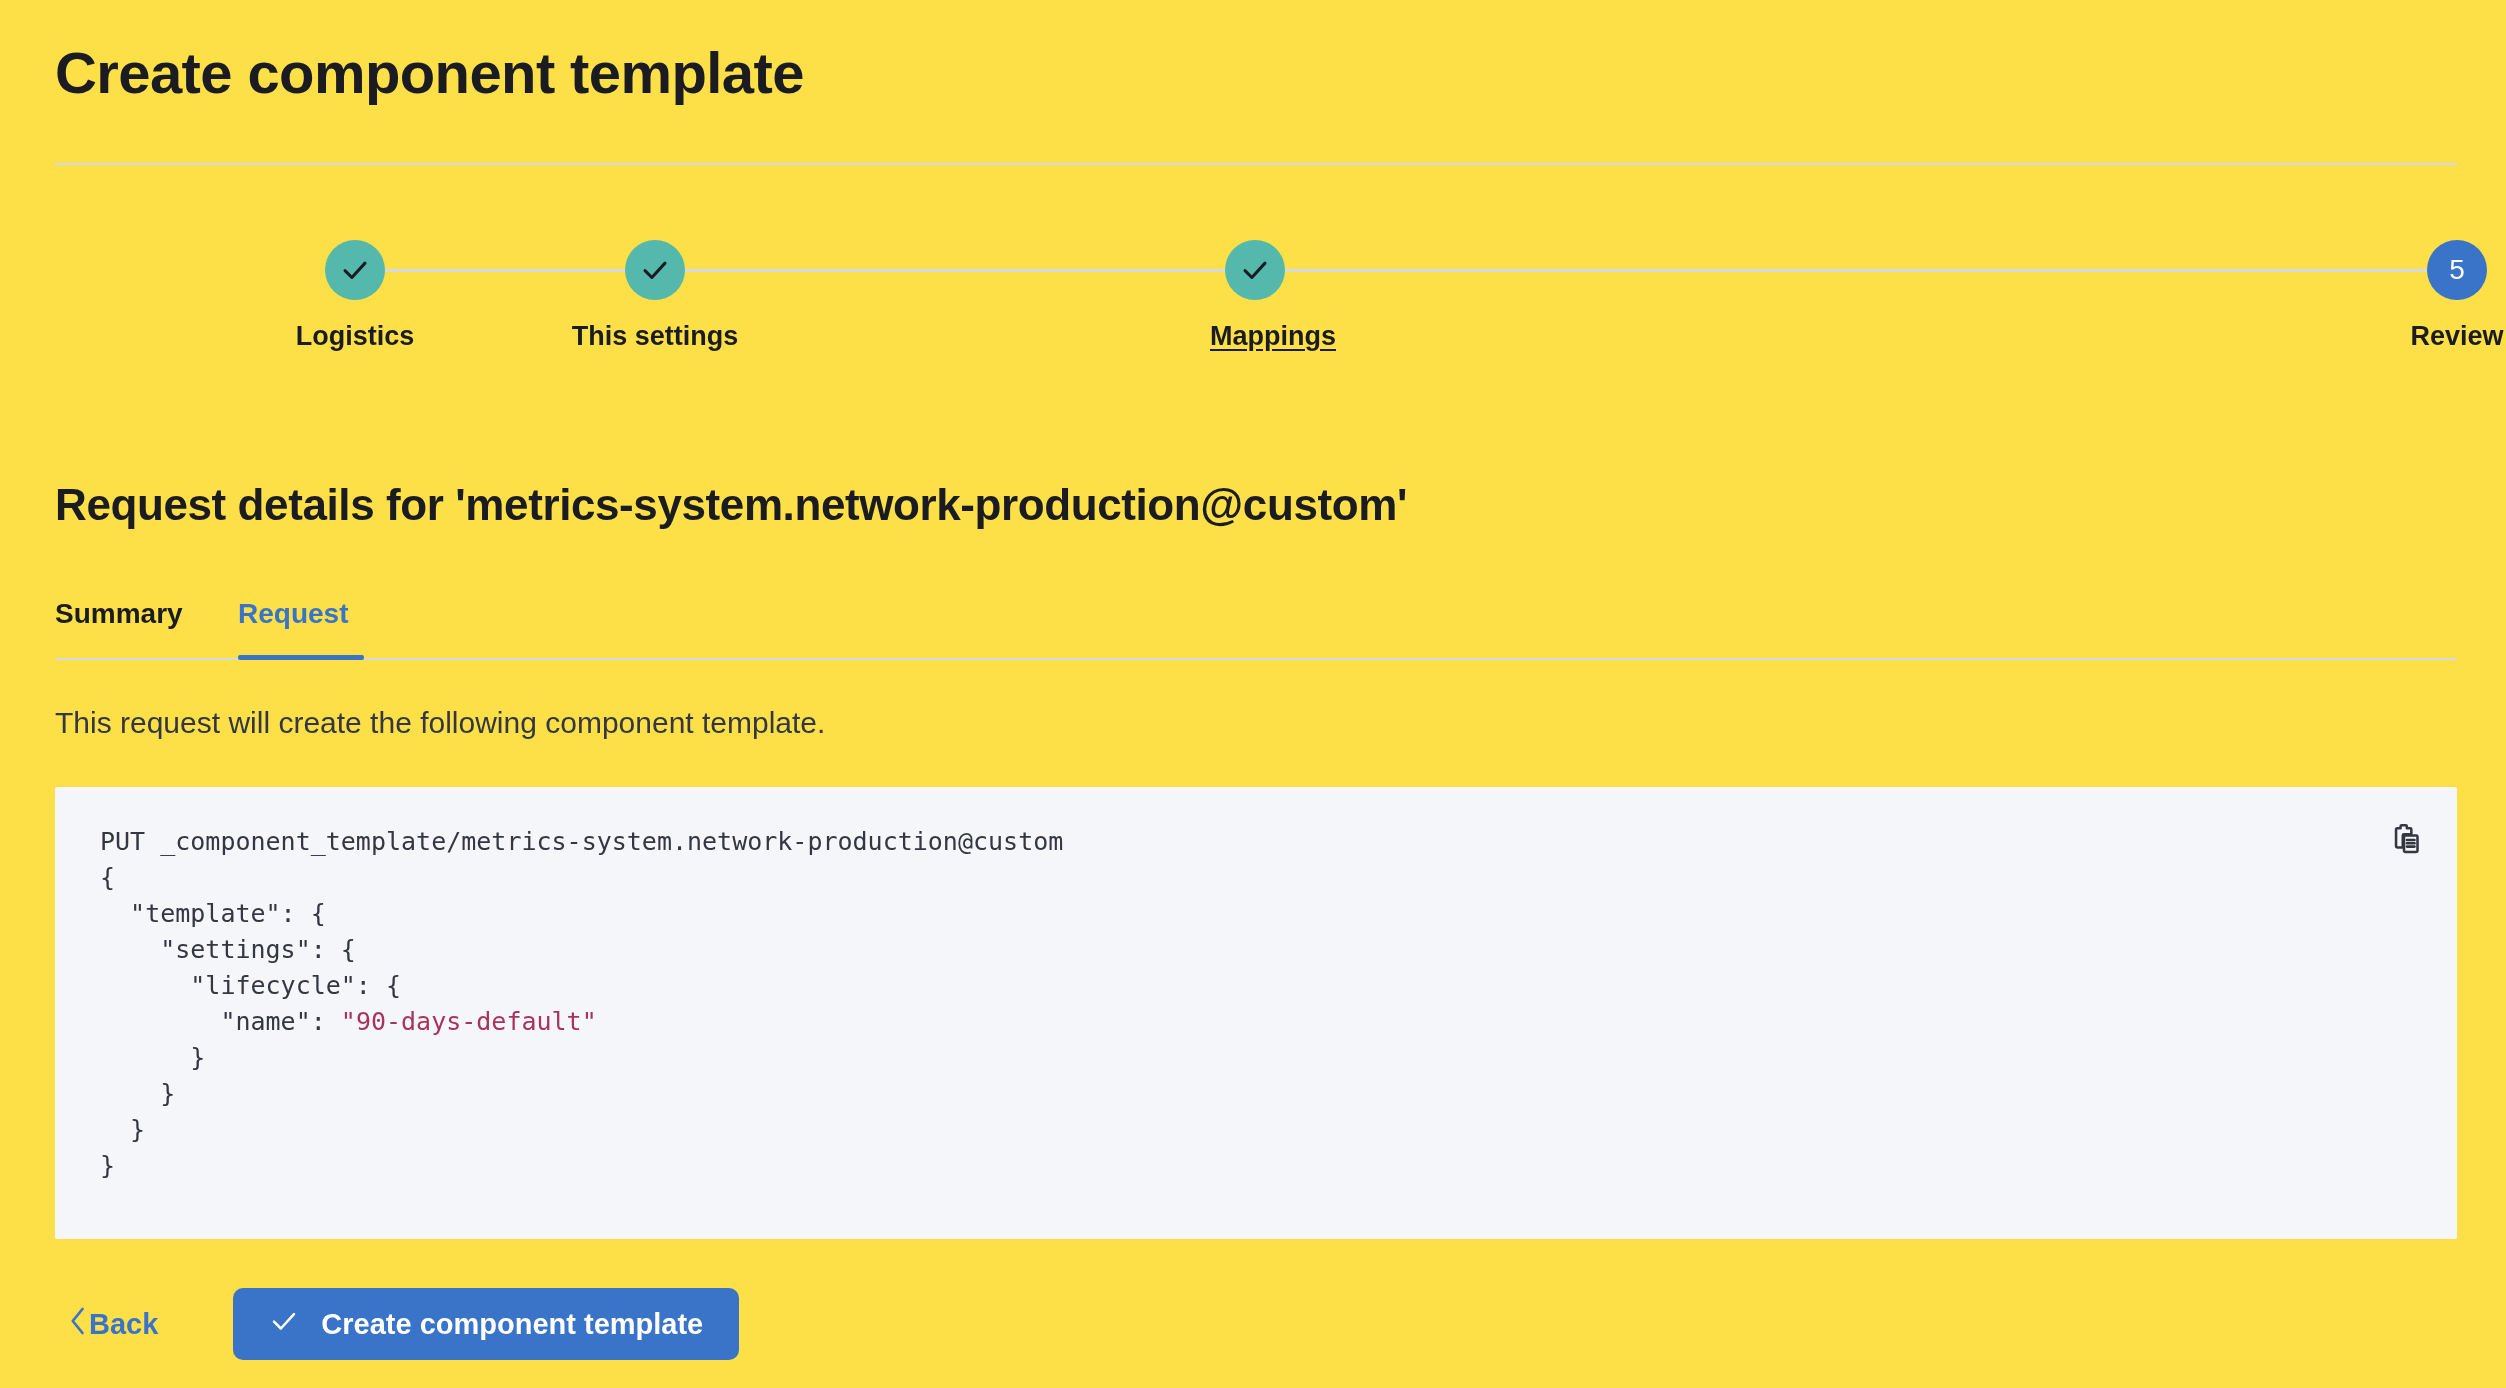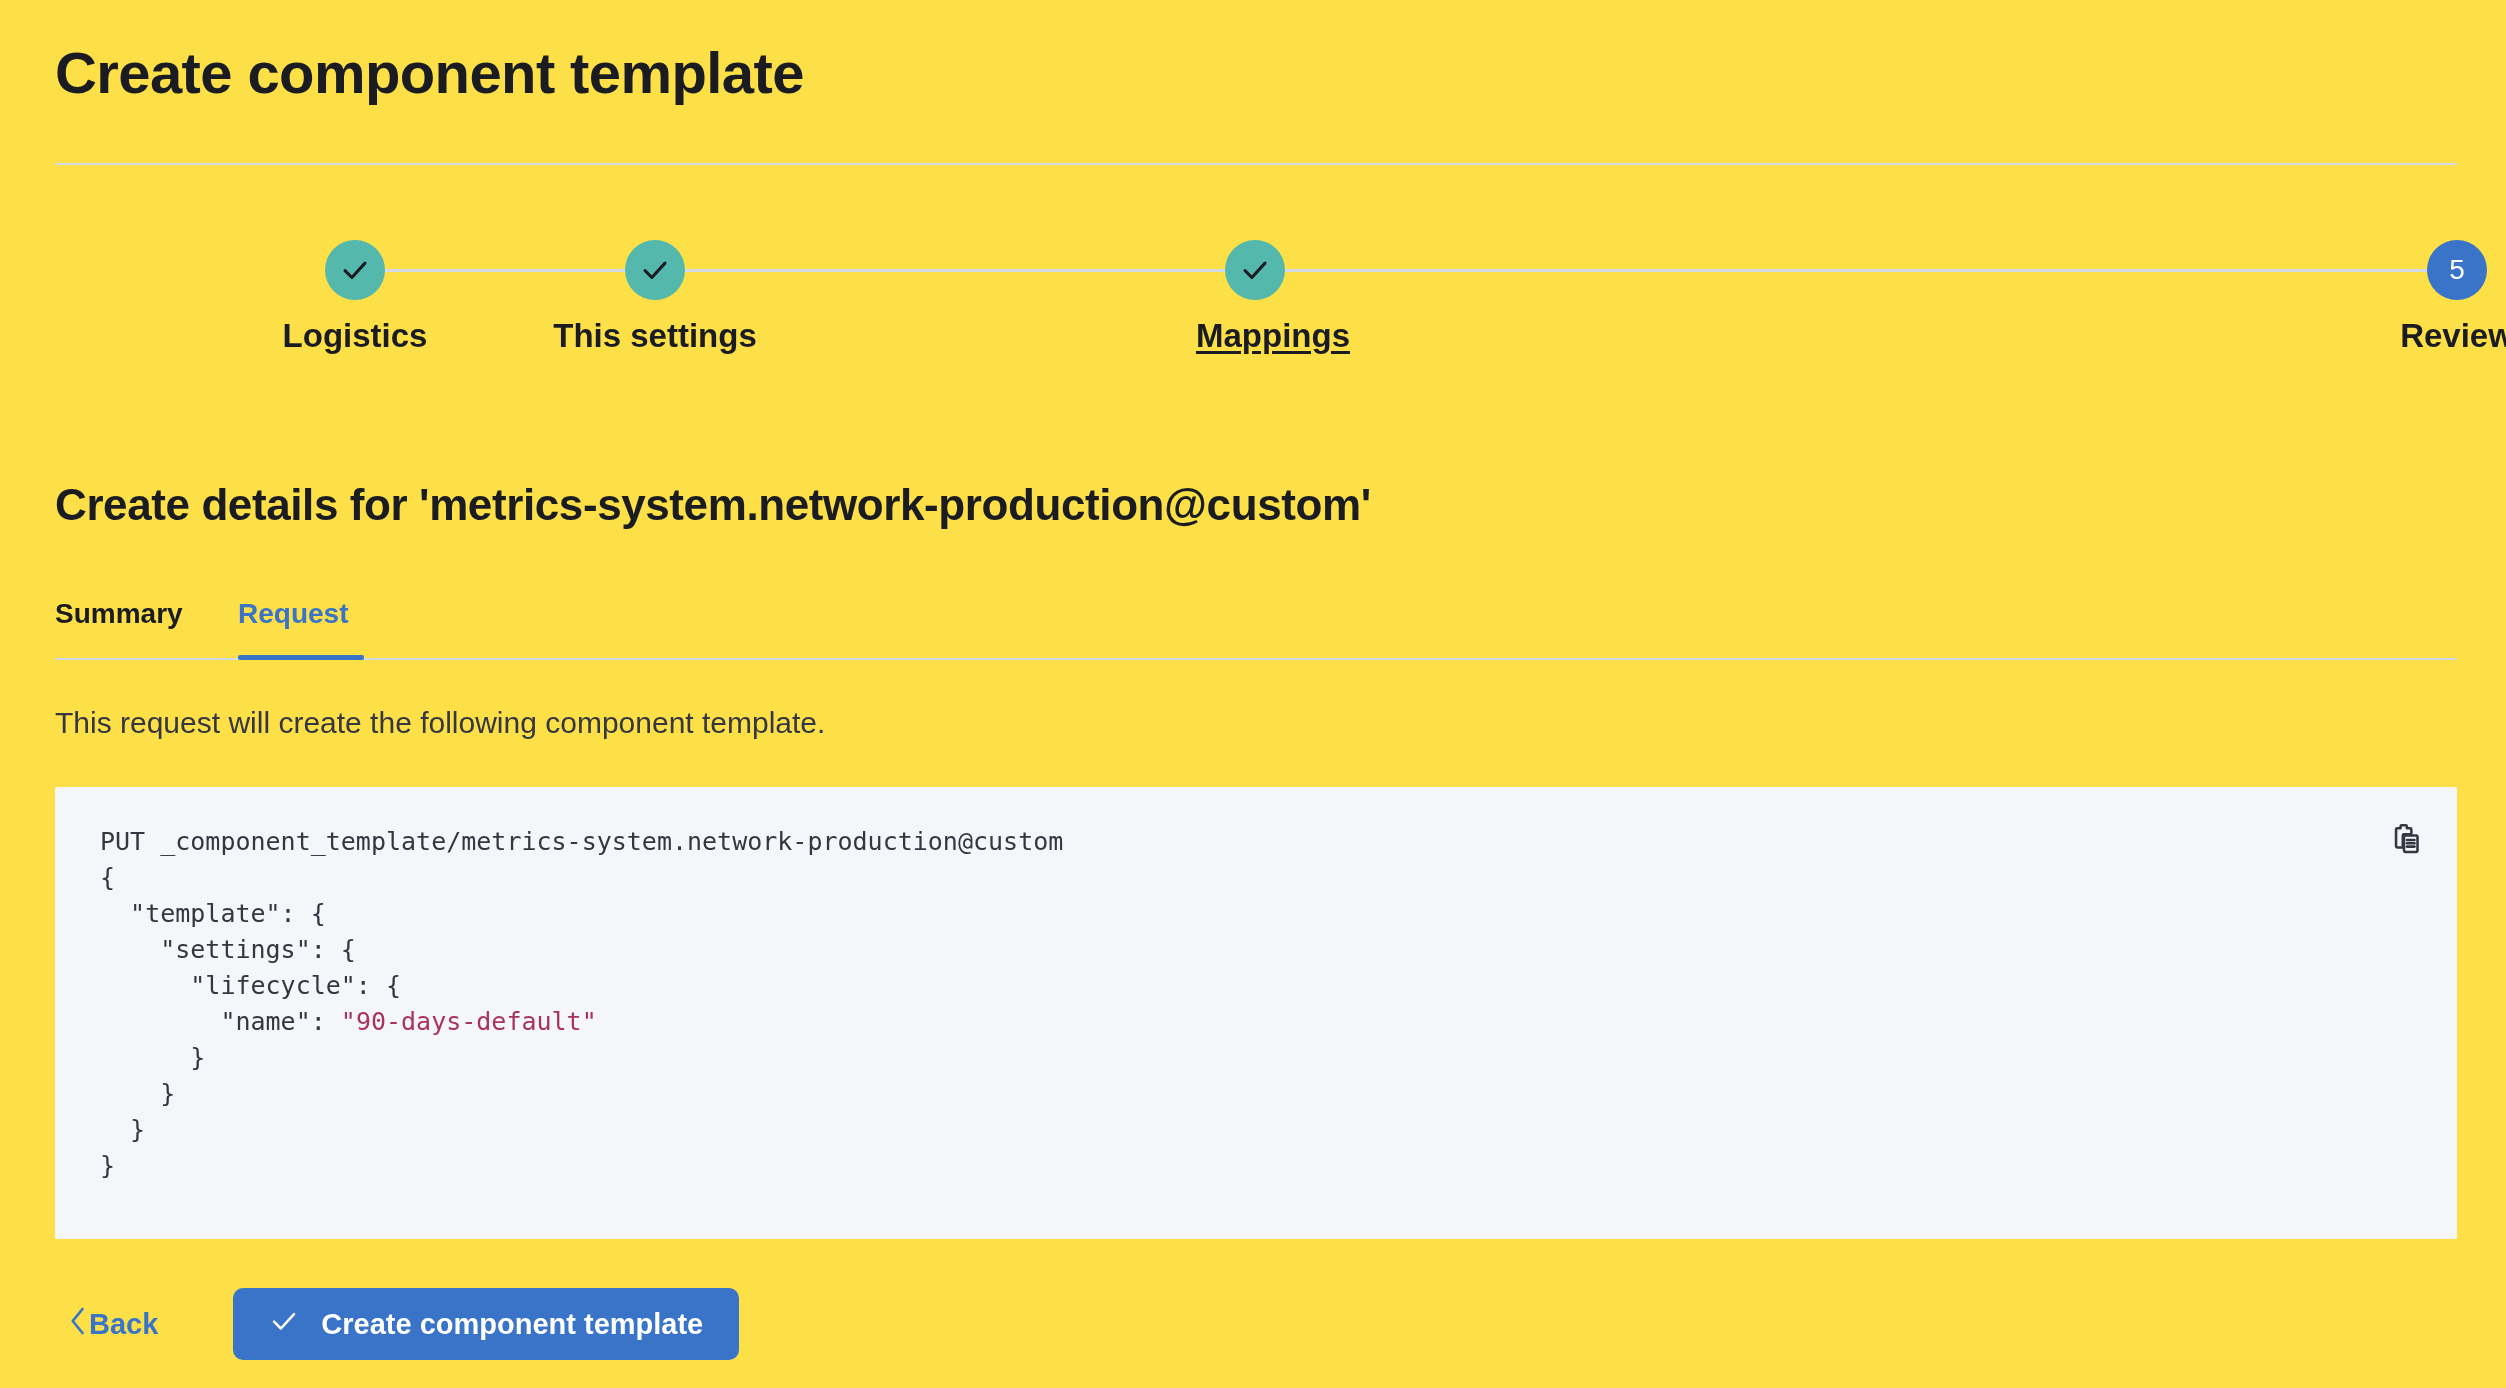--- a/index.html
+++ b/index.html
@@ -76,21 +76,21 @@
     color: #ffffff;
     font-size: 28px;
     font-weight: 400;
     line-height: 1;
   }
 
   .step-circle svg { display: block; }
 
   .step-label {
     margin-top: 20px;
-    font-size: 33px;
+    font-size: 27px;
     font-weight: 700;
     color: #1a1c21;
     line-height: 32px;
     display: inline-block;
   }
 
   .step-label.hovered { text-decoration: underline; text-underline-offset: 4px; margin-left: 36px; }
 
   .step-line {
     position: absolute;
@@ -295,21 +295,21 @@
 
 
     <div class="step" style="left:2402px;">
       <div class="step-circle current">
         <span class="num">5</span>
       </div>
       <div class="step-label">Review</div>
     </div>
   </div>
 
-  <h2 class="section-title">Create details for 'metrics-system.network-production@custom'</h2>
+  <h2 class="section-title">Request details for 'metrics-system.network-production@custom'</h2>
 
   <div class="tabs">
     <div class="tabs-baseline"></div>
     <div class="tab tab-summary">Summary</div>
     <div class="tab tab-request">Request</div>
     <div class="tab-underline"></div>
   </div>
 
   <div class="description">This request will create the following component template.</div>
 

